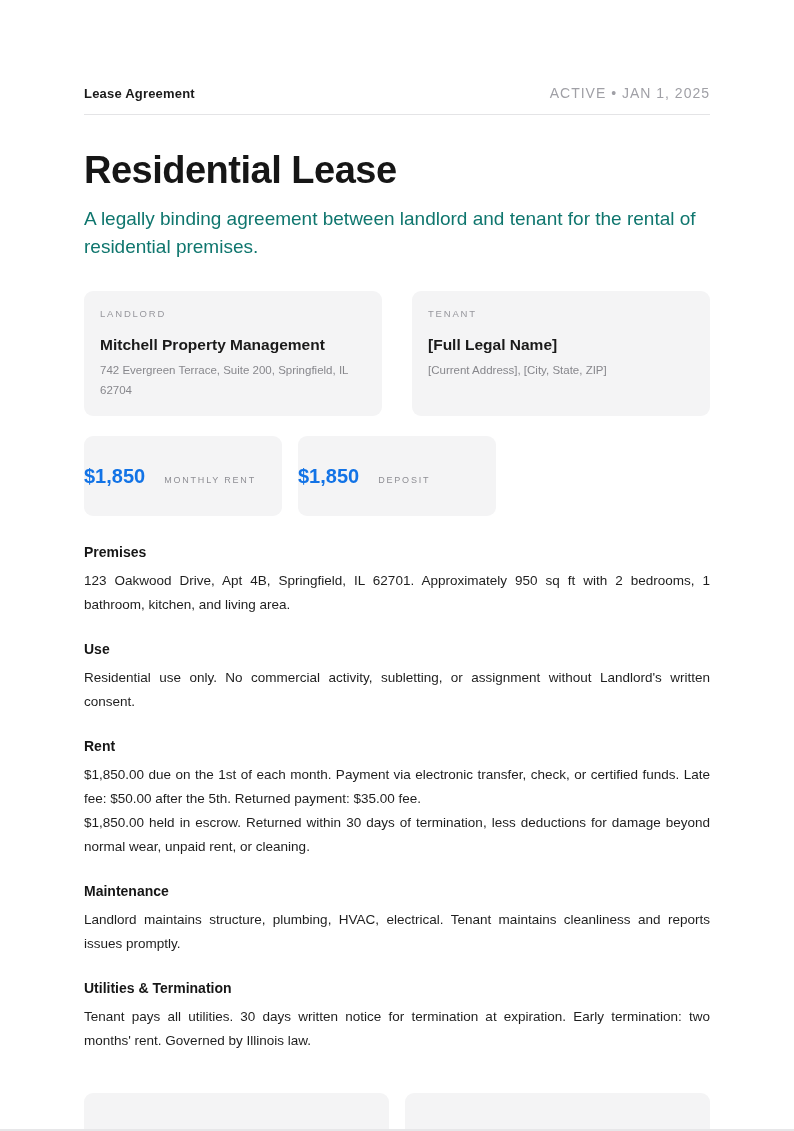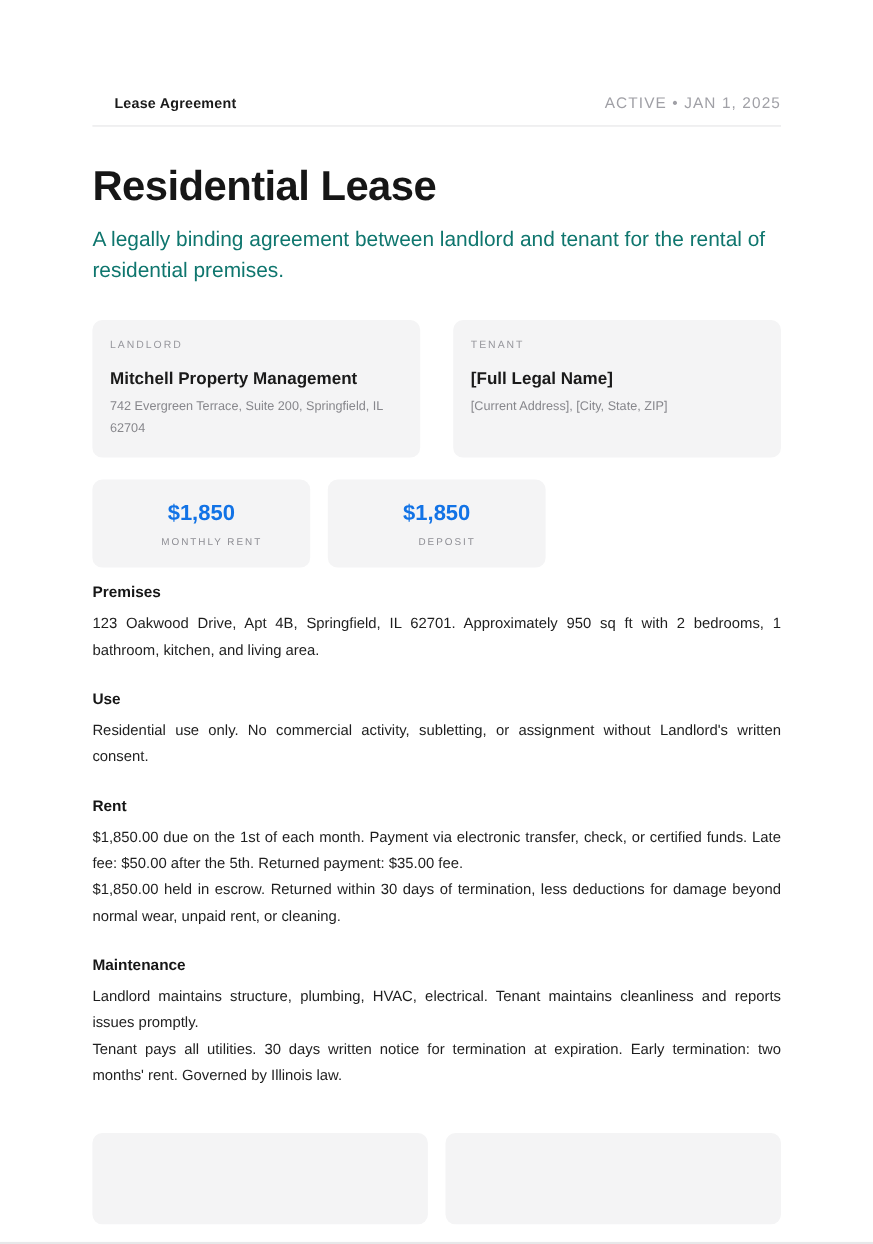--- a/index.html
+++ b/index.html
@@ -27,21 +27,20 @@
     justify-content: space-between;
     align-items: baseline;
     border-bottom: 1px solid #e4e4e6;
     padding-bottom: 13px;
   }
   .doc-type {
     font-size: 13px;
     font-weight: bold;
     color: #1a1a1a;
     letter-spacing: 0.2px;
-    margin-left: 20px;
   }
   .doc-status {
     font-size: 14px;
     color: #a0a0a6;
     letter-spacing: 1px;
     text-transform: uppercase;
   }
 
   
   .page-title {
@@ -96,41 +95,40 @@
   
   .stats {
     margin-top: 20px;
     display: grid;
     grid-template-columns: 1fr 1fr 1fr;
     gap: 16px;
   }
   .stat-card {
     height: 80px;
     display: flex;
-    flex-direction: column;
+    flex-direction: row;
     align-items: center;
-    justify-content: center;
     text-align: center;
   }
   .stat-value {
     font-size: 20px;
     font-weight: bold;
     color: #1273e6;
   }
   .stat-label {
     margin-top: 8px;
     font-size: 9px;
     letter-spacing: 1.8px;
     color: #8e8e94;
     text-transform: uppercase;
     margin-left: 19px;
   }
 
   
-  .sections { margin-top: 14px; }
+  .sections { margin-top: 28px; }
   .section h3 {
     font-size: 14px;
     font-weight: bold;
     color: #161616;
     margin: 24px 0 9px 0;
   }
   .section:first-child h3 { margin-top: 0; }
   .section p {
     font-size: 13.5px;
     line-height: 24px;
@@ -205,20 +203,21 @@
         <p>$1,850.00 due on the 1st of each month. Payment via electronic transfer, check, or certified funds. Late fee: $50.00 after the 5th. Returned payment: $35.00 fee.</p>
       </div>
       <div class="section">
         <p>$1,850.00 held in escrow. Returned within 30 days of termination, less deductions for damage beyond normal wear, unpaid rent, or cleaning.</p>
       </div>
       <div class="section">
         <h3>Maintenance</h3>
         <p>Landlord maintains structure, plumbing, HVAC, electrical. Tenant maintains cleanliness and reports issues promptly.</p>
       </div>
       <div class="section">
+        <h3>Utilities &amp; Termination</h3>
         <p>Tenant pays all utilities. 30 days written notice for termination at expiration. Early termination: two months' rent. Governed by Illinois law.</p>
       </div>
     </div>
 
     <div class="signatures">
       <div class="card sig-card">
         
         
       </div>
       <div class="card sig-card">

